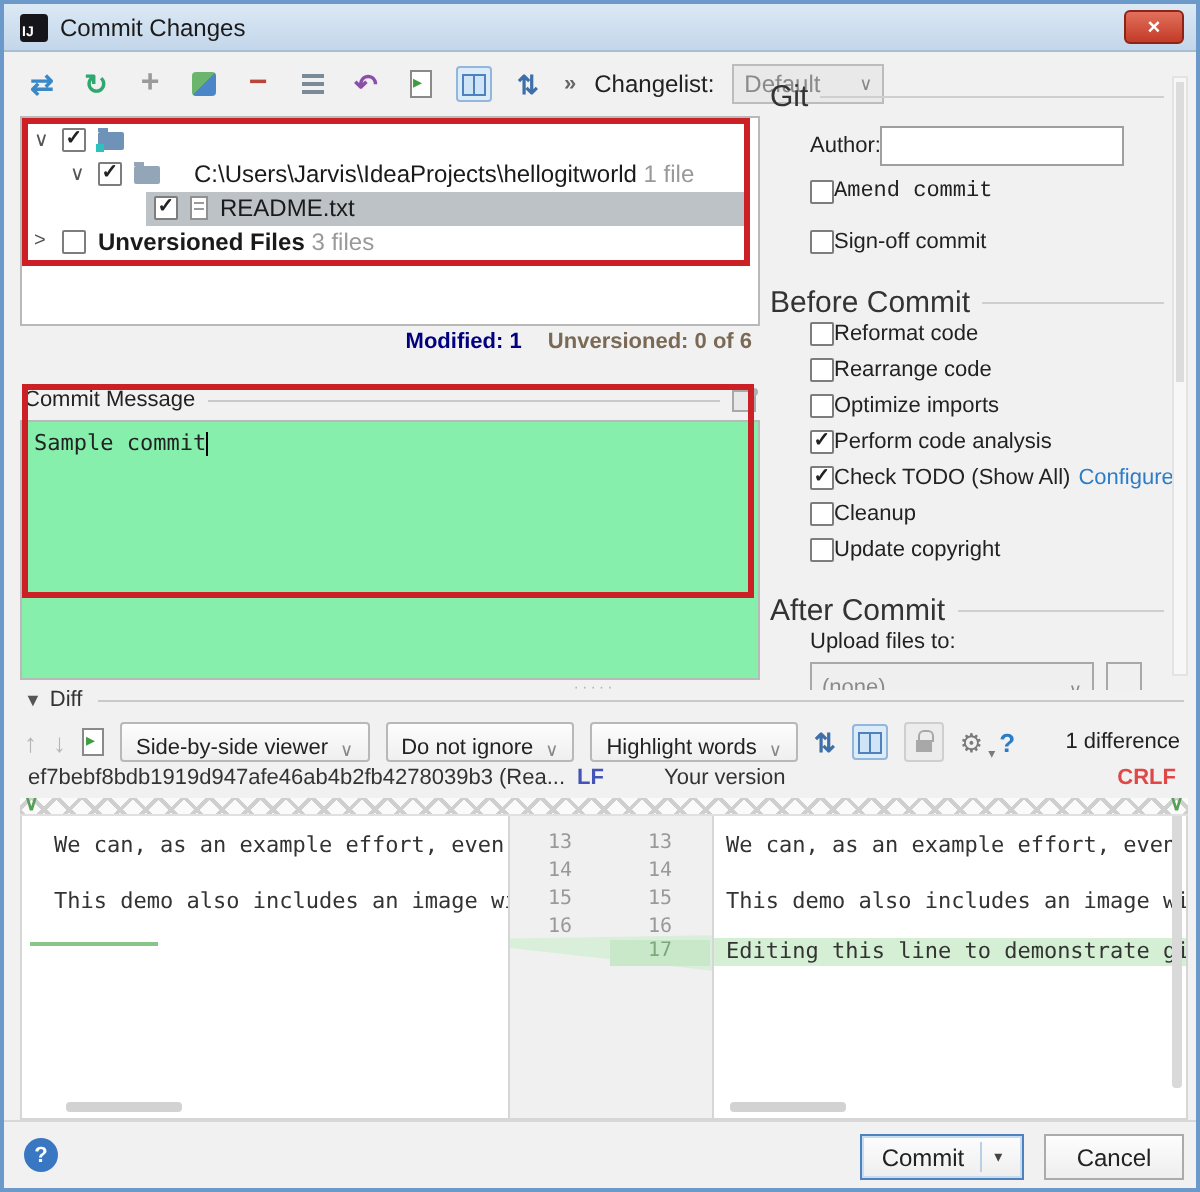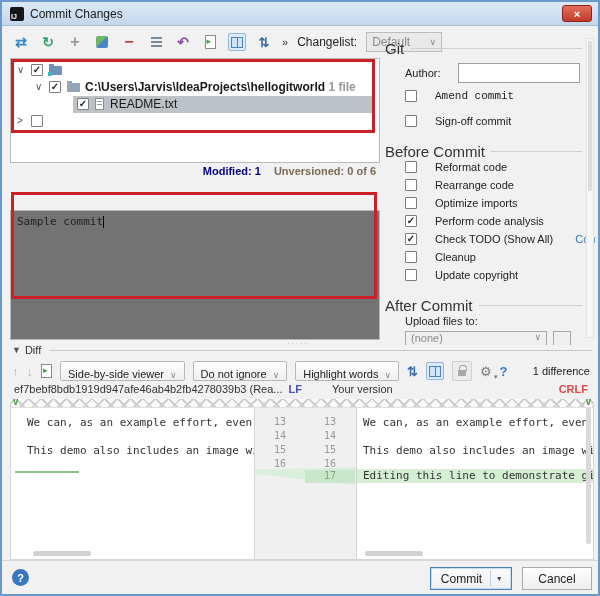--- a/index.html
+++ b/index.html
@@ -62,36 +62,36 @@
   .statusline { position:absolute; top:163px; left:8px; width:366px; text-align:right; font-size:11px; }
   .st-mod { color:#000080; font-weight:bold; }
   .st-unv { color:#7a6a55; font-weight:bold; margin-left:10px; }
 
   
   .cm-header { position:absolute; left:10px; top:190px; width:366px; height:16px; display:flex; align-items:center; }
   .cm-title { font-size:11px; color:#222; margin-right:6px; }
   .cm-line { flex:1; height:1px; background:#c9c9c9; }
   .cm-hist { width:12px; height:11px; border:1px solid #a8a8a8; background:#e8e8e8; margin-left:6px; position:relative; }
   .cm-hist::after { content:""; position:absolute; right:-2px; top:-2px; width:4px; height:4px; background:#b0b0b0; border-radius:50%; }
-  .cm-area { position:absolute; left:8px; top:208px; width:370px; height:130px; background:#737373; border:1px solid #b9b9b9;
+  .cm-area { position:absolute; left:8px; top:208px; width:370px; height:130px; background:#86efac; border:1px solid #b9b9b9;
     font-family:"DejaVu Sans Mono",monospace; font-size:11px; color:#222; padding:4px 6px; }
   .caret { display:inline-block; width:1px; height:12px; background:#000; vertical-align:middle; }
 
   
   .rpanel { position:absolute; left:383px; top:28px; width:211px; height:315px; overflow:hidden; font-size:11px; color:#222; }
   .sect { display:flex; align-items:center; position:absolute; left:0; right:14px; }
   .sect .sh { font-size:15px; color:#333; margin-right:6px; white-space:nowrap; }
   .sect .sl { flex:1; height:1px; background:#cfcfcf; }
-  .r-row { position:absolute; left:20px; display:flex; align-items:center; gap:18px; white-space:nowrap; }
+  .r-row { position:absolute; left:20px; display:flex; align-items:center; gap:0; white-space:nowrap; }
   .r-cb { width:12px; height:12px; border:1px solid #7d7d7d; background:#fff; font-size:10px; line-height:10px;
     text-align:center; color:#222; font-weight:bold; border-radius:1px; flex:none; }
   .r-link { color:#2d7dc6; margin-left:4px; }
   .authin { width:122px; height:20px; border:1px solid #9f9f9f; background:#fff; }
   .upl-dd { position:absolute; left:20px; top:301px; width:142px; height:20px; border:1px solid #a8a8a8; background:#efefef;
-    color:#8a8a8a; display:flex; align-items:flex-start; justify-content:space-between; padding:0 5px; }
+    color:#8a8a8a; display:flex; align-items:flex-end; justify-content:space-between; padding:0 5px; }
   .upl-btn { position:absolute; left:168px; top:301px; width:18px; height:20px; border:1px solid #a8a8a8; background:#f0f0f0; }
   .r-scroll { position:absolute; right:2px; top:8px; width:8px; height:300px; background:#f7f7f7; border:1px solid #e3e3e3; }
   .r-thumb { position:absolute; left:1px; top:2px; width:4px; height:150px; background:#dcdcdc; }
 
   
   .diff-head { position:absolute; left:10px; top:341px; width:580px; height:14px; display:flex; align-items:center; }
   .diff-tri { font-size:9px; color:#555; margin-right:4px; }
   .diff-title { font-size:11px; color:#333; margin-right:8px; }
   .diff-line { flex:1; height:1px; background:#c9c9c9; }
   .grip { position:absolute; left:285px; top:337px; color:#b5b5b5; font-size:8px; letter-spacing:2px; }
@@ -207,41 +207,47 @@
   <div class="treebox">
     <div class="trow" style="top:3px;">
       <span class="tchev" style="left:6px;">∨</span>
       <span class="cb" style="left:20px;">✓</span>
       <span class="fold-ico fold-proj" style="left:38px;"></span>
     </div>
     <div class="trow" style="top:20px;">
       <span class="tchev" style="left:24px;">∨</span>
       <span class="cb" style="left:38px;">✓</span>
       <span class="fold-ico" style="left:56px;"></span>
-      <span class="tlab" style="left:74px;font-weight:bold;"><span>C:\Users\Jarvis\IdeaProjects\hellogitworld</span> <span class="tsuffix">1 file</span></span>
+      <span class="tlab" style="left:86px;"><span>C:\Users\Jarvis\IdeaProjects\hellogitworld</span> <span class="tsuffix">1 file</span></span>
     </div>
     <div class="trow" style="top:37px;">
       <span class="sel"></span>
       <span class="cb" style="left:66px;">✓</span>
       <span class="file-ico" style="left:84px;"></span>
       <span class="tlab" style="left:99px;">README.txt</span>
     </div>
     <div class="trow" style="top:54px;">
       <span class="tchev" style="left:6px;">&gt;</span>
       <span class="cb" style="left:20px;"></span>
+      <span class="tlab" style="left:38px;"><b class="bold">Unversioned Files</b> <span class="tsuffix">3 files</span></span>
     </div>
   </div>
 
   <div class="redbox" style="left:9px; top:57px; width:364px; height:74px;"></div>
 
   <div class="statusline">
     <span class="st-mod">Modified: 1</span>
     <span class="st-unv">Unversioned: 0 of 6</span>
   </div>
 
+  <div class="cm-header">
+    <span class="cm-title">Commit Message</span>
+    <span class="cm-line"></span>
+    <span class="cm-hist"></span>
+  </div>
   <div class="cm-area">
     <span>Sample commit</span><span class="caret"></span>
   </div>
   <div class="redbox" style="left:9px; top:190px; width:366px; height:107px;"></div>
 
   <div class="rpanel">
     <div class="sect" style="top:10px;">
       <span class="sh">Git</span>
         <span class="sl"></span>
     </div>

